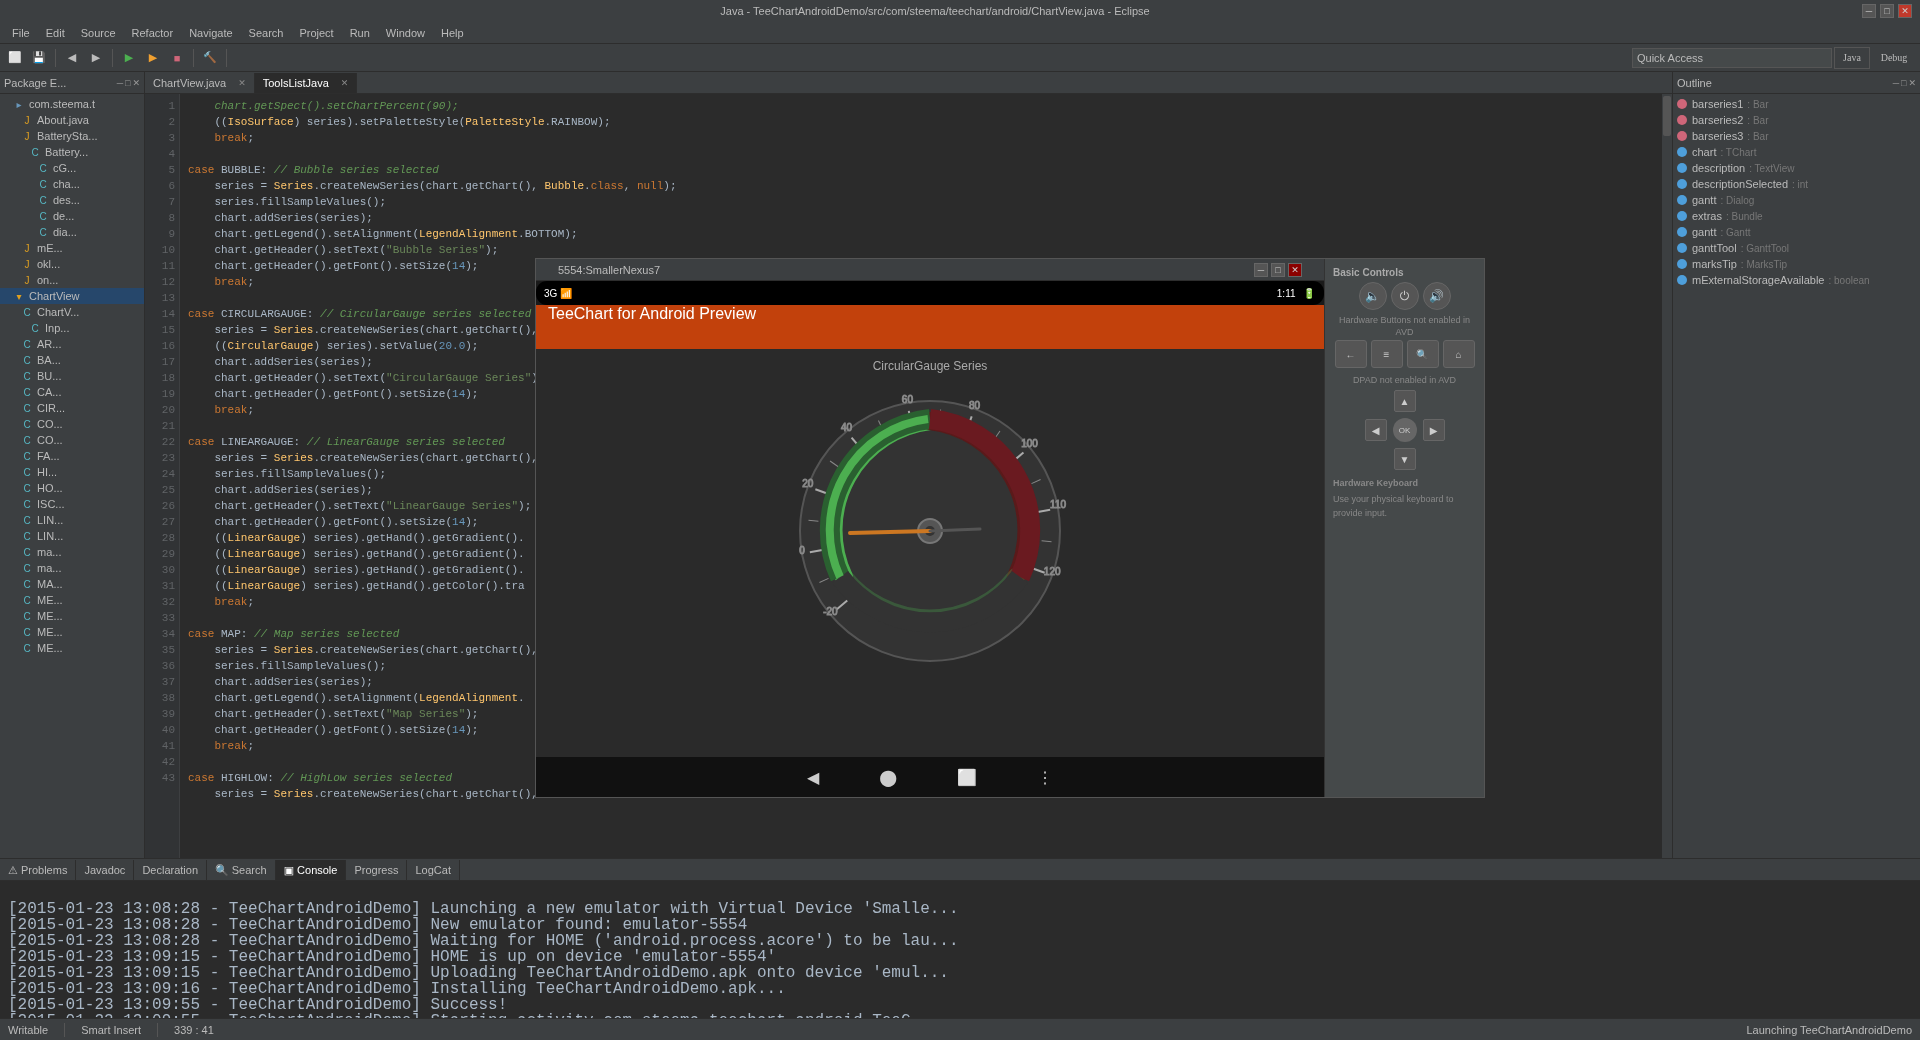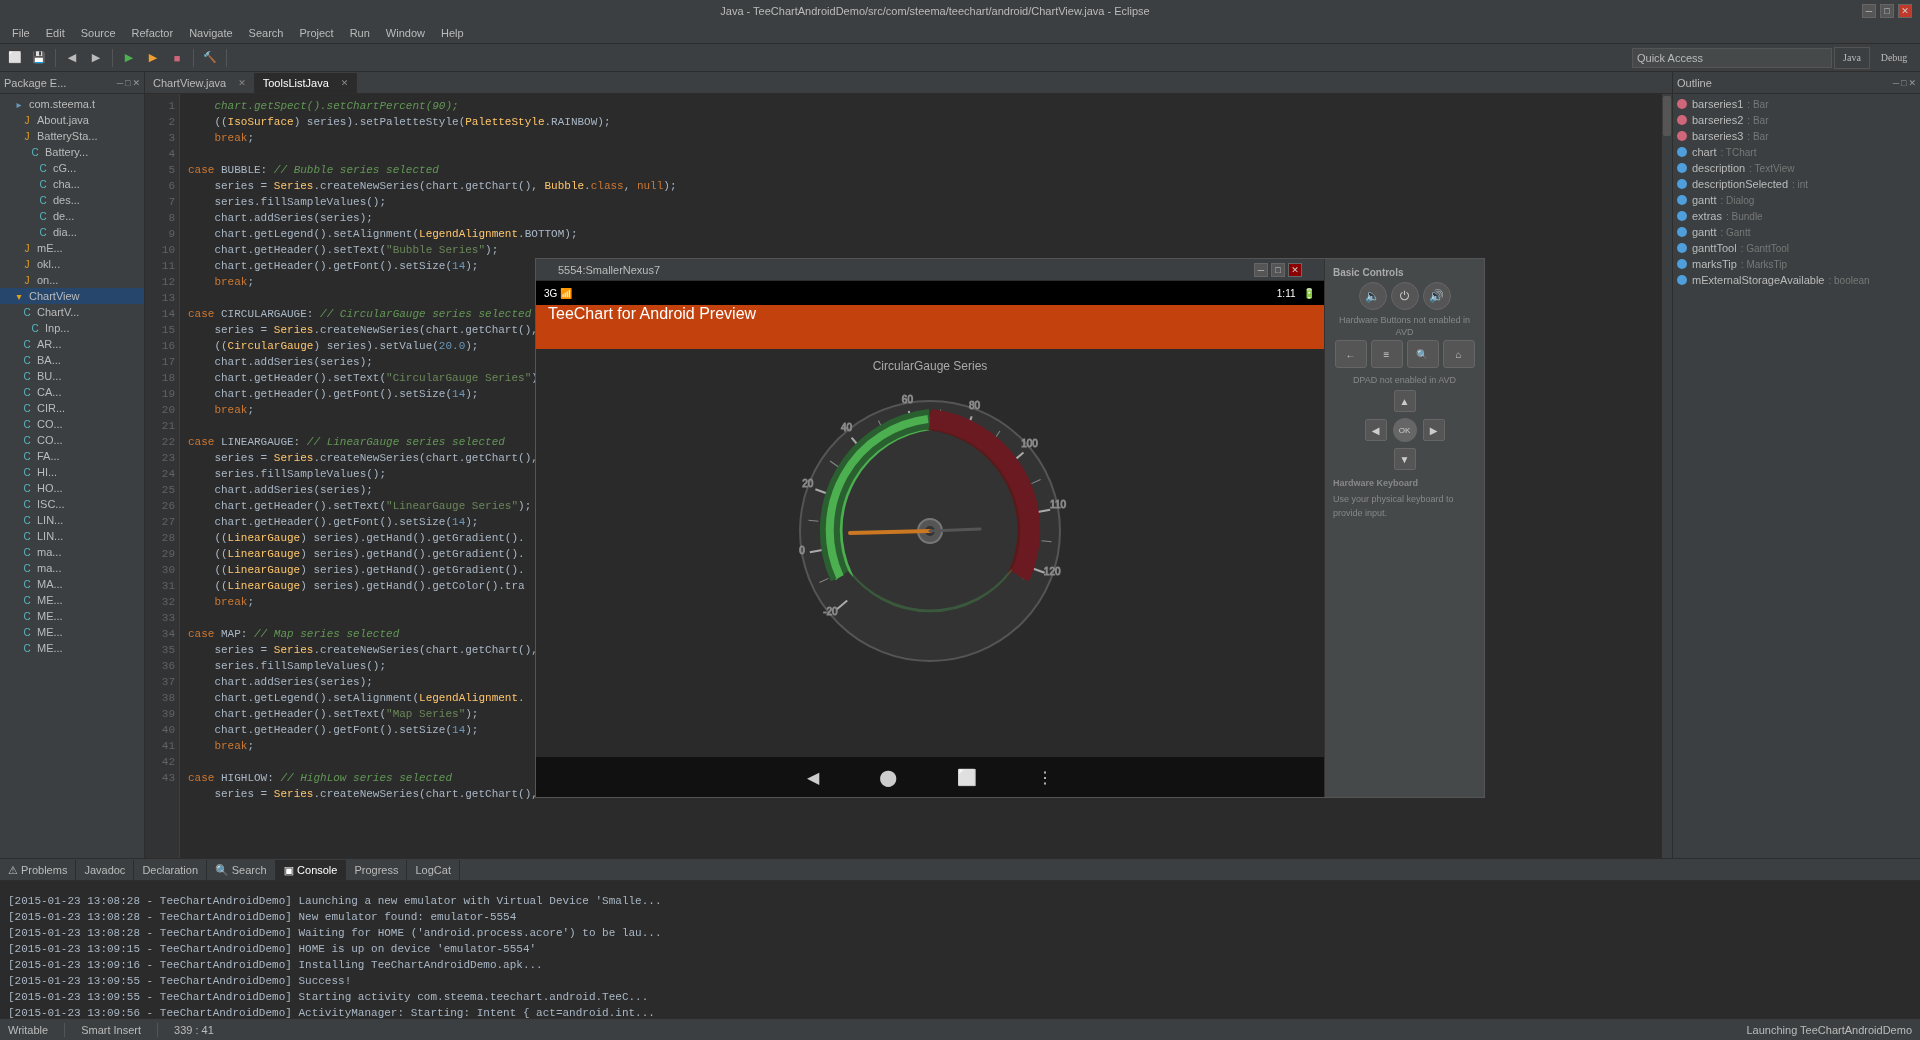--- a/index.html
+++ b/index.html
@@ -210,23 +210,23 @@
       align-items: center;
       font-size: 11px;
       cursor: pointer;
       color: #bbbbbb;
       border-right: 1px solid #2d2d2d;
     }
     .bottom-tab.active { background: #2b2b2b; color: #ffffff; }
     #console-content {
       flex: 1;
       overflow: auto;
-      padding: 12px 8px;
+      padding: 20px 8px;
       font-family: 'Courier New', monospace;
-      font-size: 11px;
+      font-size: 16px;
       line-height: 16px;
       color: #a9b7c6;
     }
     .console-line { color: #a9b7c6; }
 
     
     #emulator-window {
       position: absolute;
       left: 535px;
       top: 258px;
@@ -265,20 +265,21 @@
     }
     #android-statusbar {
       height: 24px;
       background: #000;
       display: flex;
       align-items: center;
       padding: 0 8px;
       justify-content: space-between;
       color: #fff;
       font-size: 10px;
+      border-radius: 11px;
     }
     #android-content {
       flex: 1;
       background: #2a2a2a;
       display: flex;
       flex-direction: column;
       align-items: center;
       padding: 10px;
       position: relative;
     }
@@ -791,20 +792,21 @@
       <div class="bottom-tab">🔍 Search</div>
       <div class="bottom-tab active">▣ Console</div>
       <div class="bottom-tab">Progress</div>
       <div class="bottom-tab">LogCat</div>
     </div>
     <div id="console-content">
       <div class="console-line">[2015-01-23 13:08:28 - TeeChartAndroidDemo] Launching a new emulator with Virtual Device 'Smalle...</div>
       <div class="console-line">[2015-01-23 13:08:28 - TeeChartAndroidDemo] New emulator found: emulator-5554</div>
       <div class="console-line">[2015-01-23 13:08:28 - TeeChartAndroidDemo] Waiting for HOME ('android.process.acore') to be lau...</div>
       <div class="console-line">[2015-01-23 13:09:15 - TeeChartAndroidDemo] HOME is up on device 'emulator-5554'</div>
+      <div class="console-line">[2015-01-23 13:09:15 - TeeChartAndroidDemo] Uploading TeeChartAndroidDemo.apk onto device 'emul...</div>
       <div class="console-line">[2015-01-23 13:09:16 - TeeChartAndroidDemo] Installing TeeChartAndroidDemo.apk...</div>
       <div class="console-line">[2015-01-23 13:09:55 - TeeChartAndroidDemo] Success!</div>
       <div class="console-line">[2015-01-23 13:09:55 - TeeChartAndroidDemo] Starting activity com.steema.teechart.android.TeeC...</div>
       <div class="console-line">[2015-01-23 13:09:56 - TeeChartAndroidDemo] ActivityManager: Starting: Intent { act=android.int...</div>
     </div>
   </div>
 </div>
 
 <div id="status-bar">
   <span>Writable</span>

